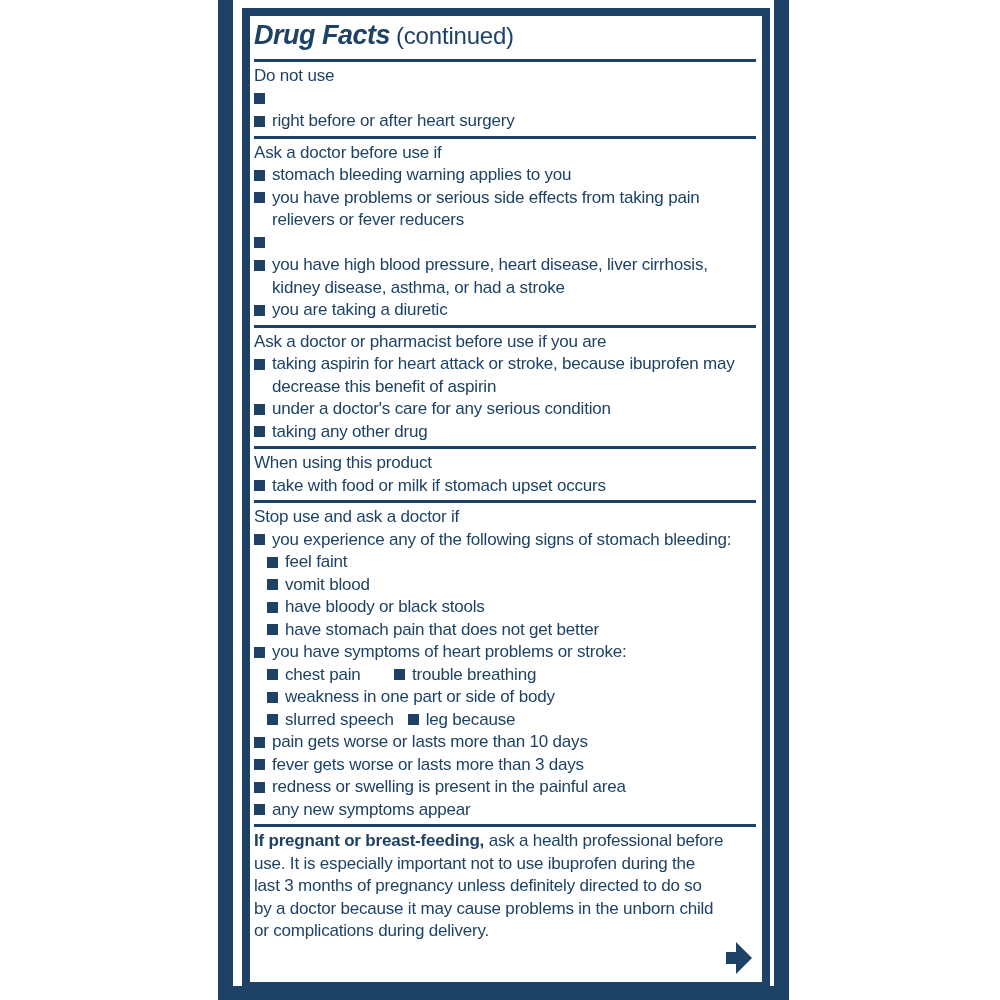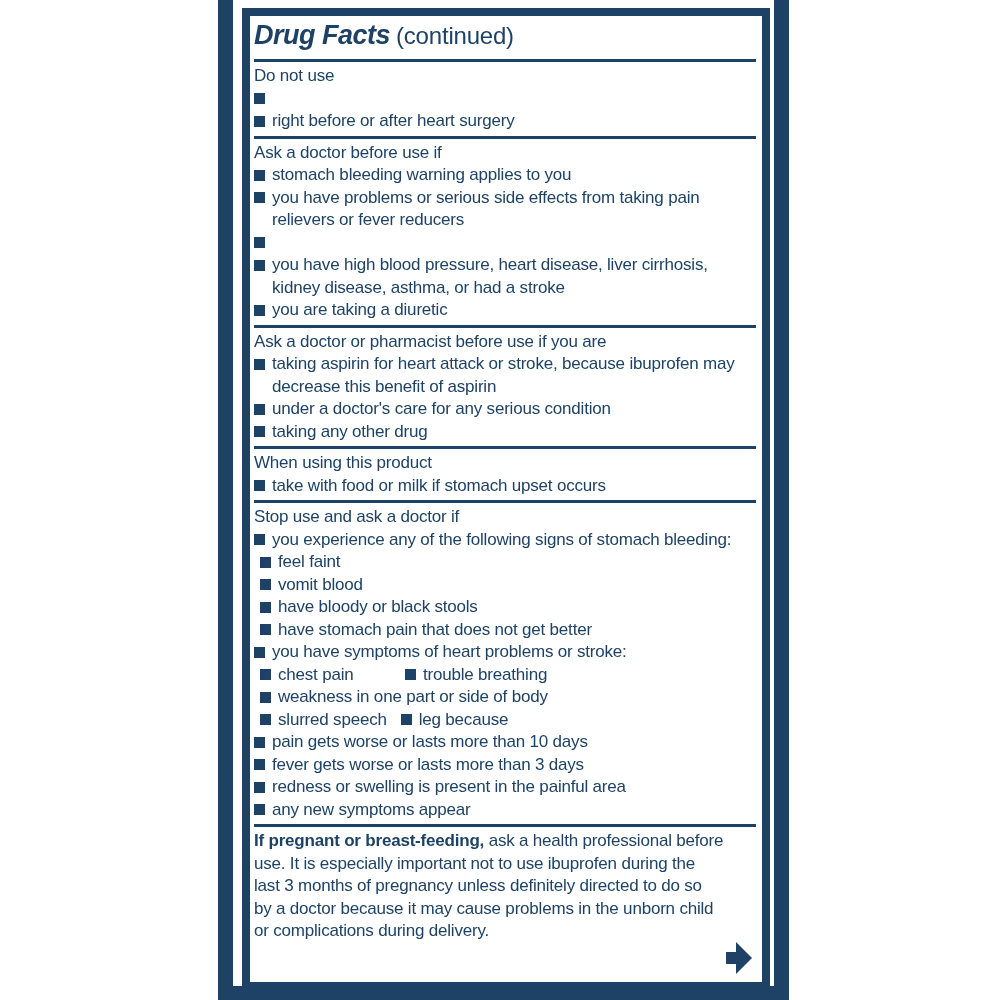--- a/index.html
+++ b/index.html
@@ -33,33 +33,33 @@
   .title-row { line-height: 34px; white-space: nowrap; }
   .title-main { font-weight: bold; font-style: italic; font-size: 27px; letter-spacing: -0.5px; }
   .title-suffix { font-size: 24px; margin-left: 6px; }
 
   .rule { height: 3px; background: var(--navy); margin: 3px 0; }
 
   .sec-heading { font-weight: normal; }
 
   .item { padding-left: 18px; text-indent: -18px; }
   .item .it { white-space: pre-line; }
-  .n1 { margin-left: 6px; }
+  .n1 { margin-left: 13px; }
 
   .sq {
     display: inline-block;
     width: 11px; height: 11px;
     background: var(--navy);
     margin-right: 7px;
     vertical-align: -0.5px;
   }
 
   .pair { text-indent: 0; padding-left: 0; }
   .pair .pairitem { display: inline-block; }
-  .pair .w145 { width: 145px; }
+  .pair .w145 { width: 127px; }
   .pair .gap { margin-left: 14px; }
 
   .pregnant-par { white-space: pre-line; }
   .pregnant-lead { font-weight: bold; }
 
   #continue-arrow {
     position: absolute;
     right: 10px; bottom: 6px;
     width: 26px; height: 36px;
   }

